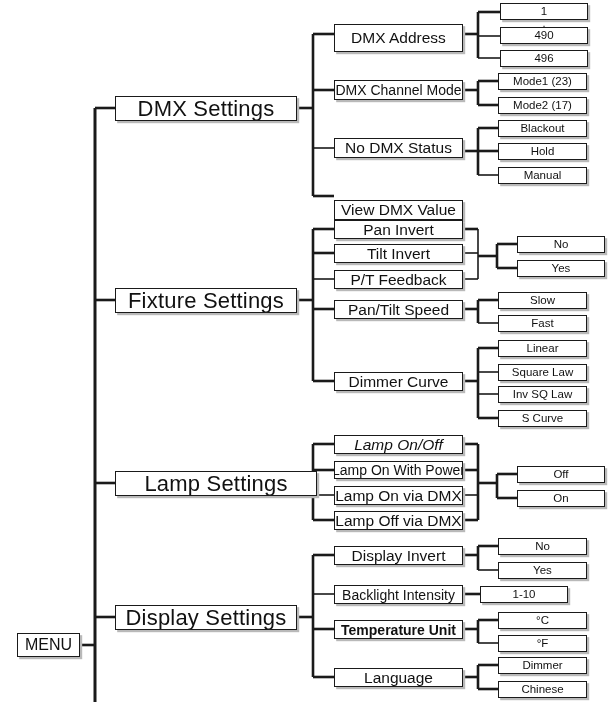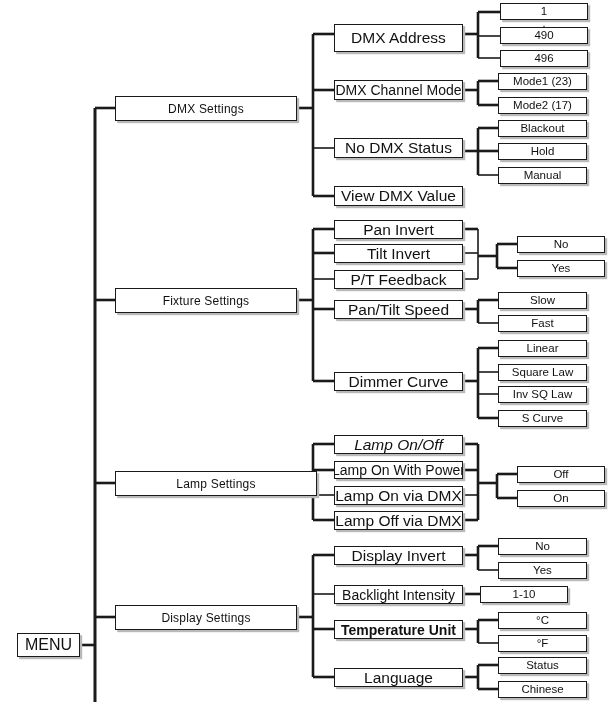--- a/index.html
+++ b/index.html
@@ -28,21 +28,21 @@
     border: 1.6px solid #1a1a1a;
     box-shadow: 2.2px 2.2px 0 0 #b9b9b9;
     display: flex;
     align-items: center;
     justify-content: center;
     color: #111111;
     white-space: nowrap;
     overflow: hidden;
     line-height: 1;
   }
-  .lvl1 { font-size: 12px; letter-spacing: 0.2px; }
+  .lvl1 { font-size: 22px; letter-spacing: 0.2px; }
   .lvl2 { font-size: 15.5px; letter-spacing: 0px; }
   .lvl2.small { font-size: 14px; }
   .lvl3 { font-size: 11.5px; }
   .menu-root { font-size: 16px; }
   .ellipsis-dots {
     position: absolute;
     color: #1a1a1a;
     font-size: 11px;
     line-height: 3px;
     text-align: center;
@@ -180,21 +180,21 @@
 
 <div class="node-box lvl2" style="left:334px; top:24px; width:129px; height:28px;">
   <span>DMX Address</span>
 </div>
 <div class="node-box lvl2 small" style="left:334px; top:80px; width:129px; height:20px;">
   <span>DMX Channel Mode</span>
 </div>
 <div class="node-box lvl2" style="left:334px; top:138px; width:129px; height:20px;">
   <span>No DMX Status</span>
 </div>
-<div class="node-box lvl2" style="left:334px; top:186px; width:129px; height:20px;">
+<div class="node-box lvl2" style="left:334px; top:200px; width:129px; height:20px;">
   <span>View DMX Value</span>
 </div>
 
 <div class="node-box lvl3" style="left:500px; top:3px; width:88px; height:17px;">
   <span>1</span>
 </div>
 <div class="ellipsis-dots" style="left:500px; top:22px; width:88px;">
   <span>.</span>
     <span>.</span>
     <span>.</span>
@@ -308,17 +308,17 @@
 <div class="node-box lvl3" style="left:480px; top:586px; width:88px; height:17px;">
   <span>1-10</span>
 </div>
 <div class="node-box lvl3" style="left:498px; top:612px; width:89px; height:17px;">
   <span>°C</span>
 </div>
 <div class="node-box lvl3" style="left:498px; top:635px; width:89px; height:17px;">
   <span>°F</span>
 </div>
 <div class="node-box lvl3" style="left:498px; top:657px; width:89px; height:17px;">
-  <span>Status</span>
+  <span>Dimmer</span>
 </div>
 <div class="node-box lvl3" style="left:498px; top:681px; width:89px; height:17px;">
   <span>Chinese</span>
 </div>
 
 </body></html>

